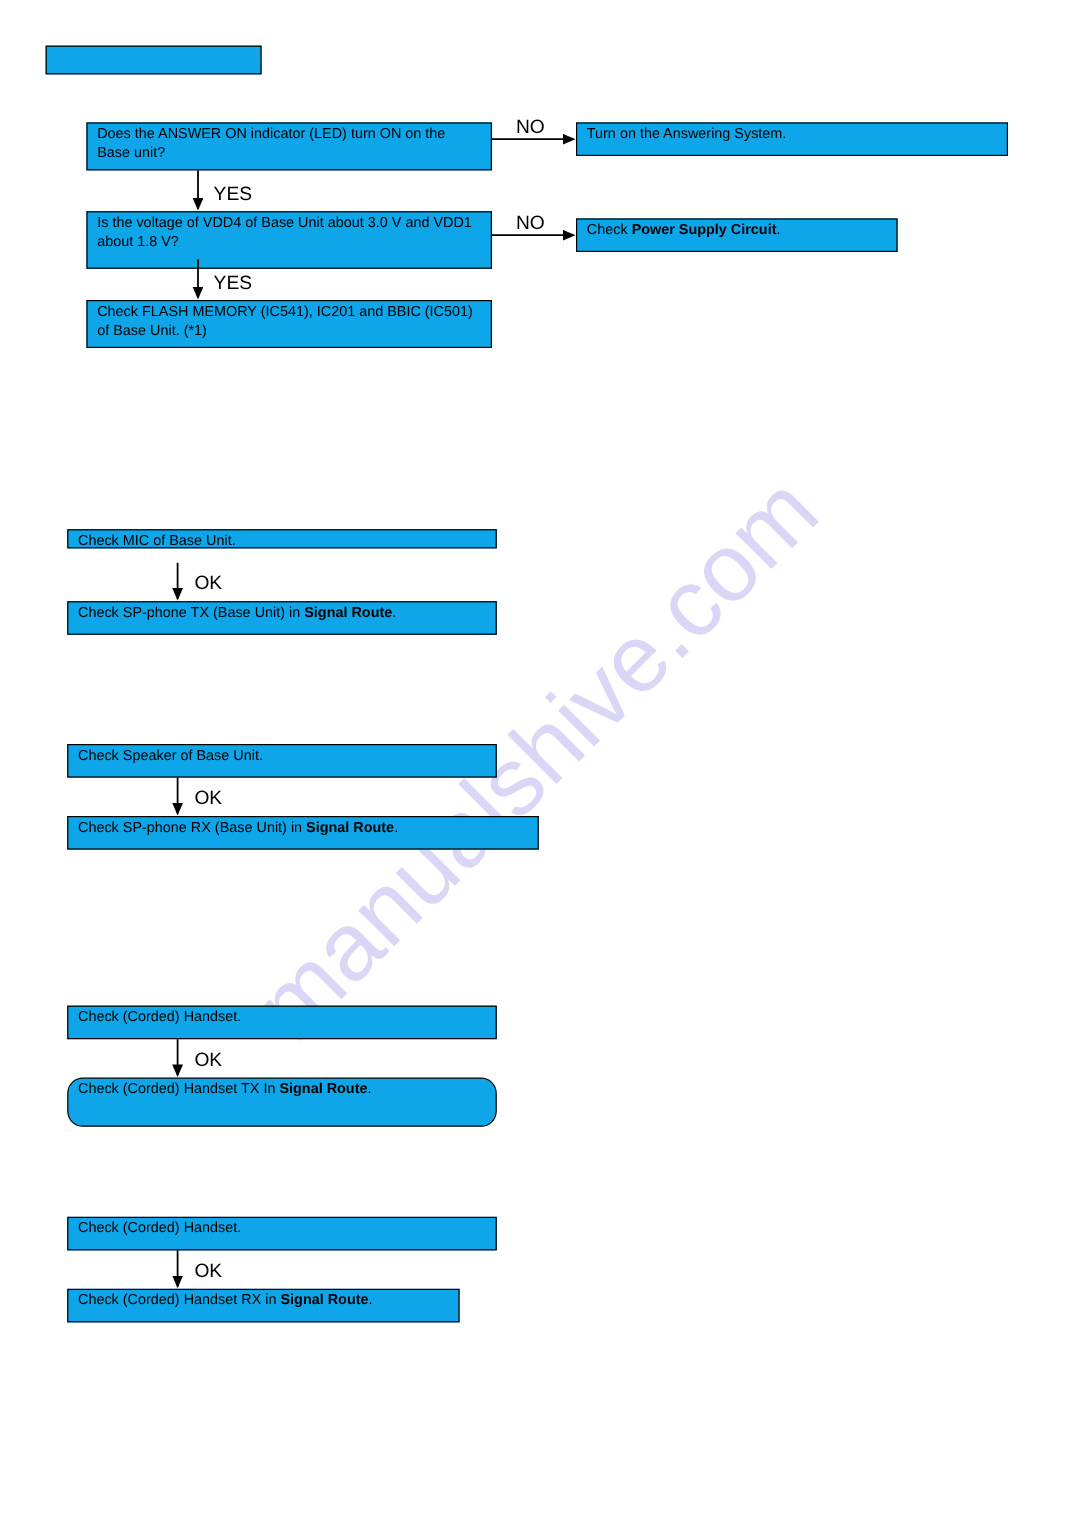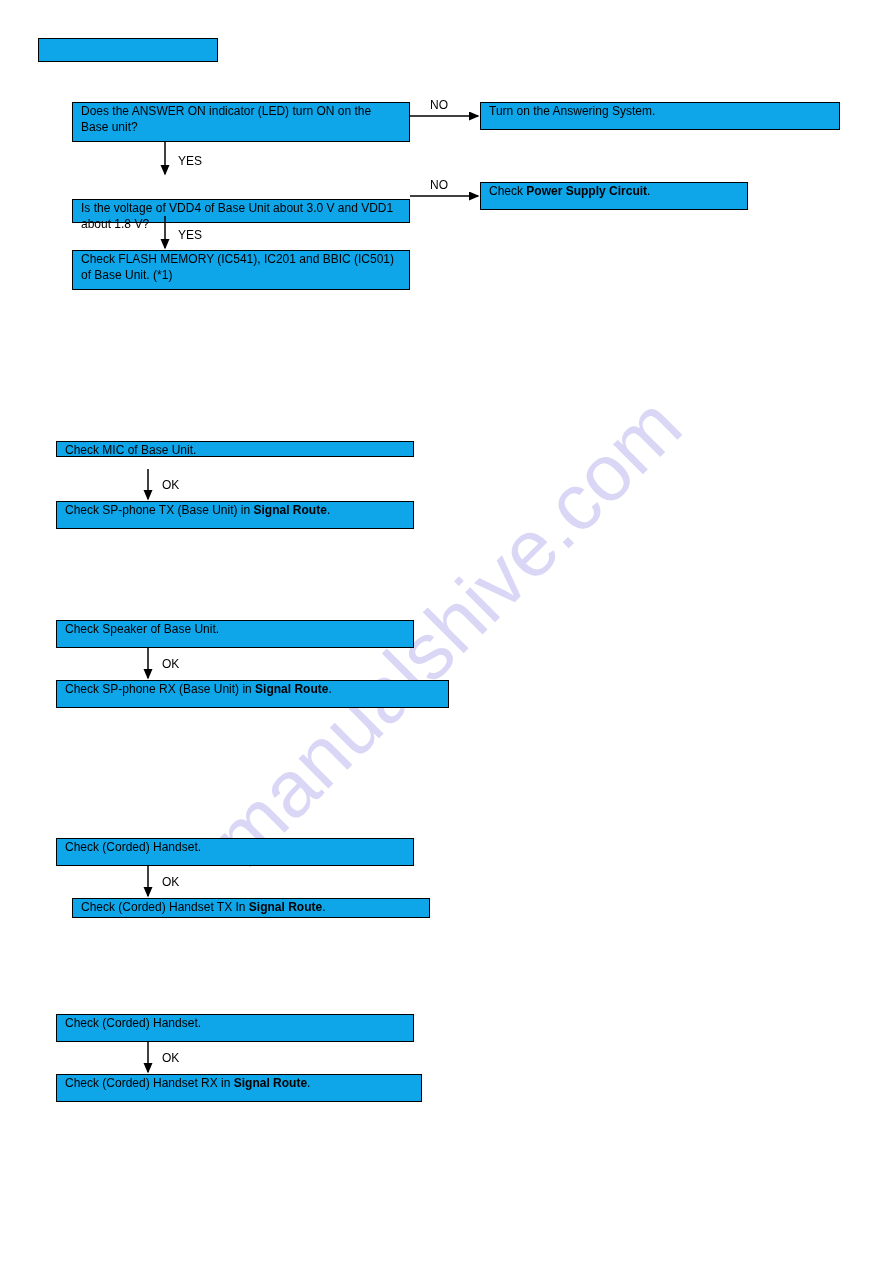--- a/index.html
+++ b/index.html
@@ -16,21 +16,21 @@
   .box {
     position: absolute;
     border: 1px solid #000;
     background: #0ea5e9;
     padding: 0 8px;
     box-sizing: border-box;
     line-height: 1.35;
   }
   .label {
     position: absolute;
-    font-size: 12px;
+    font-size: 16px;
   }
   .bold { font-weight: bold; }
   svg.arrows {
     position: absolute;
     left: 0; top: 0;
     width: 893px; height: 1263px;
     pointer-events: none;
   }
   .watermark {
     position: absolute;
@@ -54,21 +54,21 @@
 
 <div class="box" style="left:72px; top:102px; width:338px; height:40px;">
   <span>Does the ANSWER ON indicator (LED) turn ON on the Base unit?</span>
 </div>
 <div class="box" style="left:480px; top:102px; width:360px; height:28px;">
   <span>Turn on the Answering System.</span>
 </div>
 <div class="label" style="left:430px; top:98px;">NO</div>
 <div class="label" style="left:178px; top:154px;">YES</div>
 
-<div class="box" style="left:72px; top:176px; width:338px; height:24px;margin-top:23px;">
+<div class="box" style="left:72px; top:176px; width:338px; height:48px;">
   <span>Is the voltage of VDD4 of Base Unit about 3.0 V and VDD1 about 1.8 V?</span>
 </div>
 <div class="box" style="left:480px; top:182px; width:268px; height:28px;">
   <span>Check </span><span class="bold">Power Supply Circuit</span><span>.</span>
 </div>
 <div class="label" style="left:430px; top:178px;">NO</div>
 <div class="label" style="left:178px; top:228px;">YES</div>
 
 <div class="box" style="left:72px; top:250px; width:338px; height:40px;">
   <span>Check FLASH MEMORY (IC541), IC201 and BBIC (IC501) of Base Unit. (*1)</span>
@@ -87,29 +87,29 @@
 </div>
 <div class="label" style="left:162px; top:657px;">OK</div>
 <div class="box" style="left:56px; top:680px; width:393px; height:28px;">
   <span>Check SP-phone RX (Base Unit) in </span><span class="bold">Signal Route</span><span>.</span>
 </div>
 
 <div class="box" style="left:56px; top:838px; width:358px; height:28px;">
   <span>Check (Corded) Handset.</span>
 </div>
 <div class="label" style="left:162px; top:875px;">OK</div>
-<div class="box" style="left:72px; top:898px; width:358px; height:20px;">
+<div class="box" style="left:56px; top:898px; width:358px; height:41px;border-radius:13px;">
   <span>Check (Corded) Handset TX In </span><span class="bold">Signal Route</span><span>.</span>
 </div>
 
 <div class="box" style="left:56px; top:1014px; width:358px; height:28px;">
   <span>Check (Corded) Handset.</span>
 </div>
 <div class="label" style="left:162px; top:1051px;">OK</div>
-<div class="box" style="left:56px; top:1074px; width:366px; height:28px;">
+<div class="box" style="left:56px; top:1074px; width:327px; height:28px;">
   <span>Check (Corded) Handset RX in </span><span class="bold">Signal Route</span><span>.</span>
 </div>
 
 <svg class="arrows">
   <defs>
     <marker id="arrowhead" markerWidth="8" markerHeight="8" refX="6" refY="3" orient="auto">
       <polygon points="0 0, 7 3, 0 6" fill="#000"></polygon>
     </marker>
   </defs>
 

